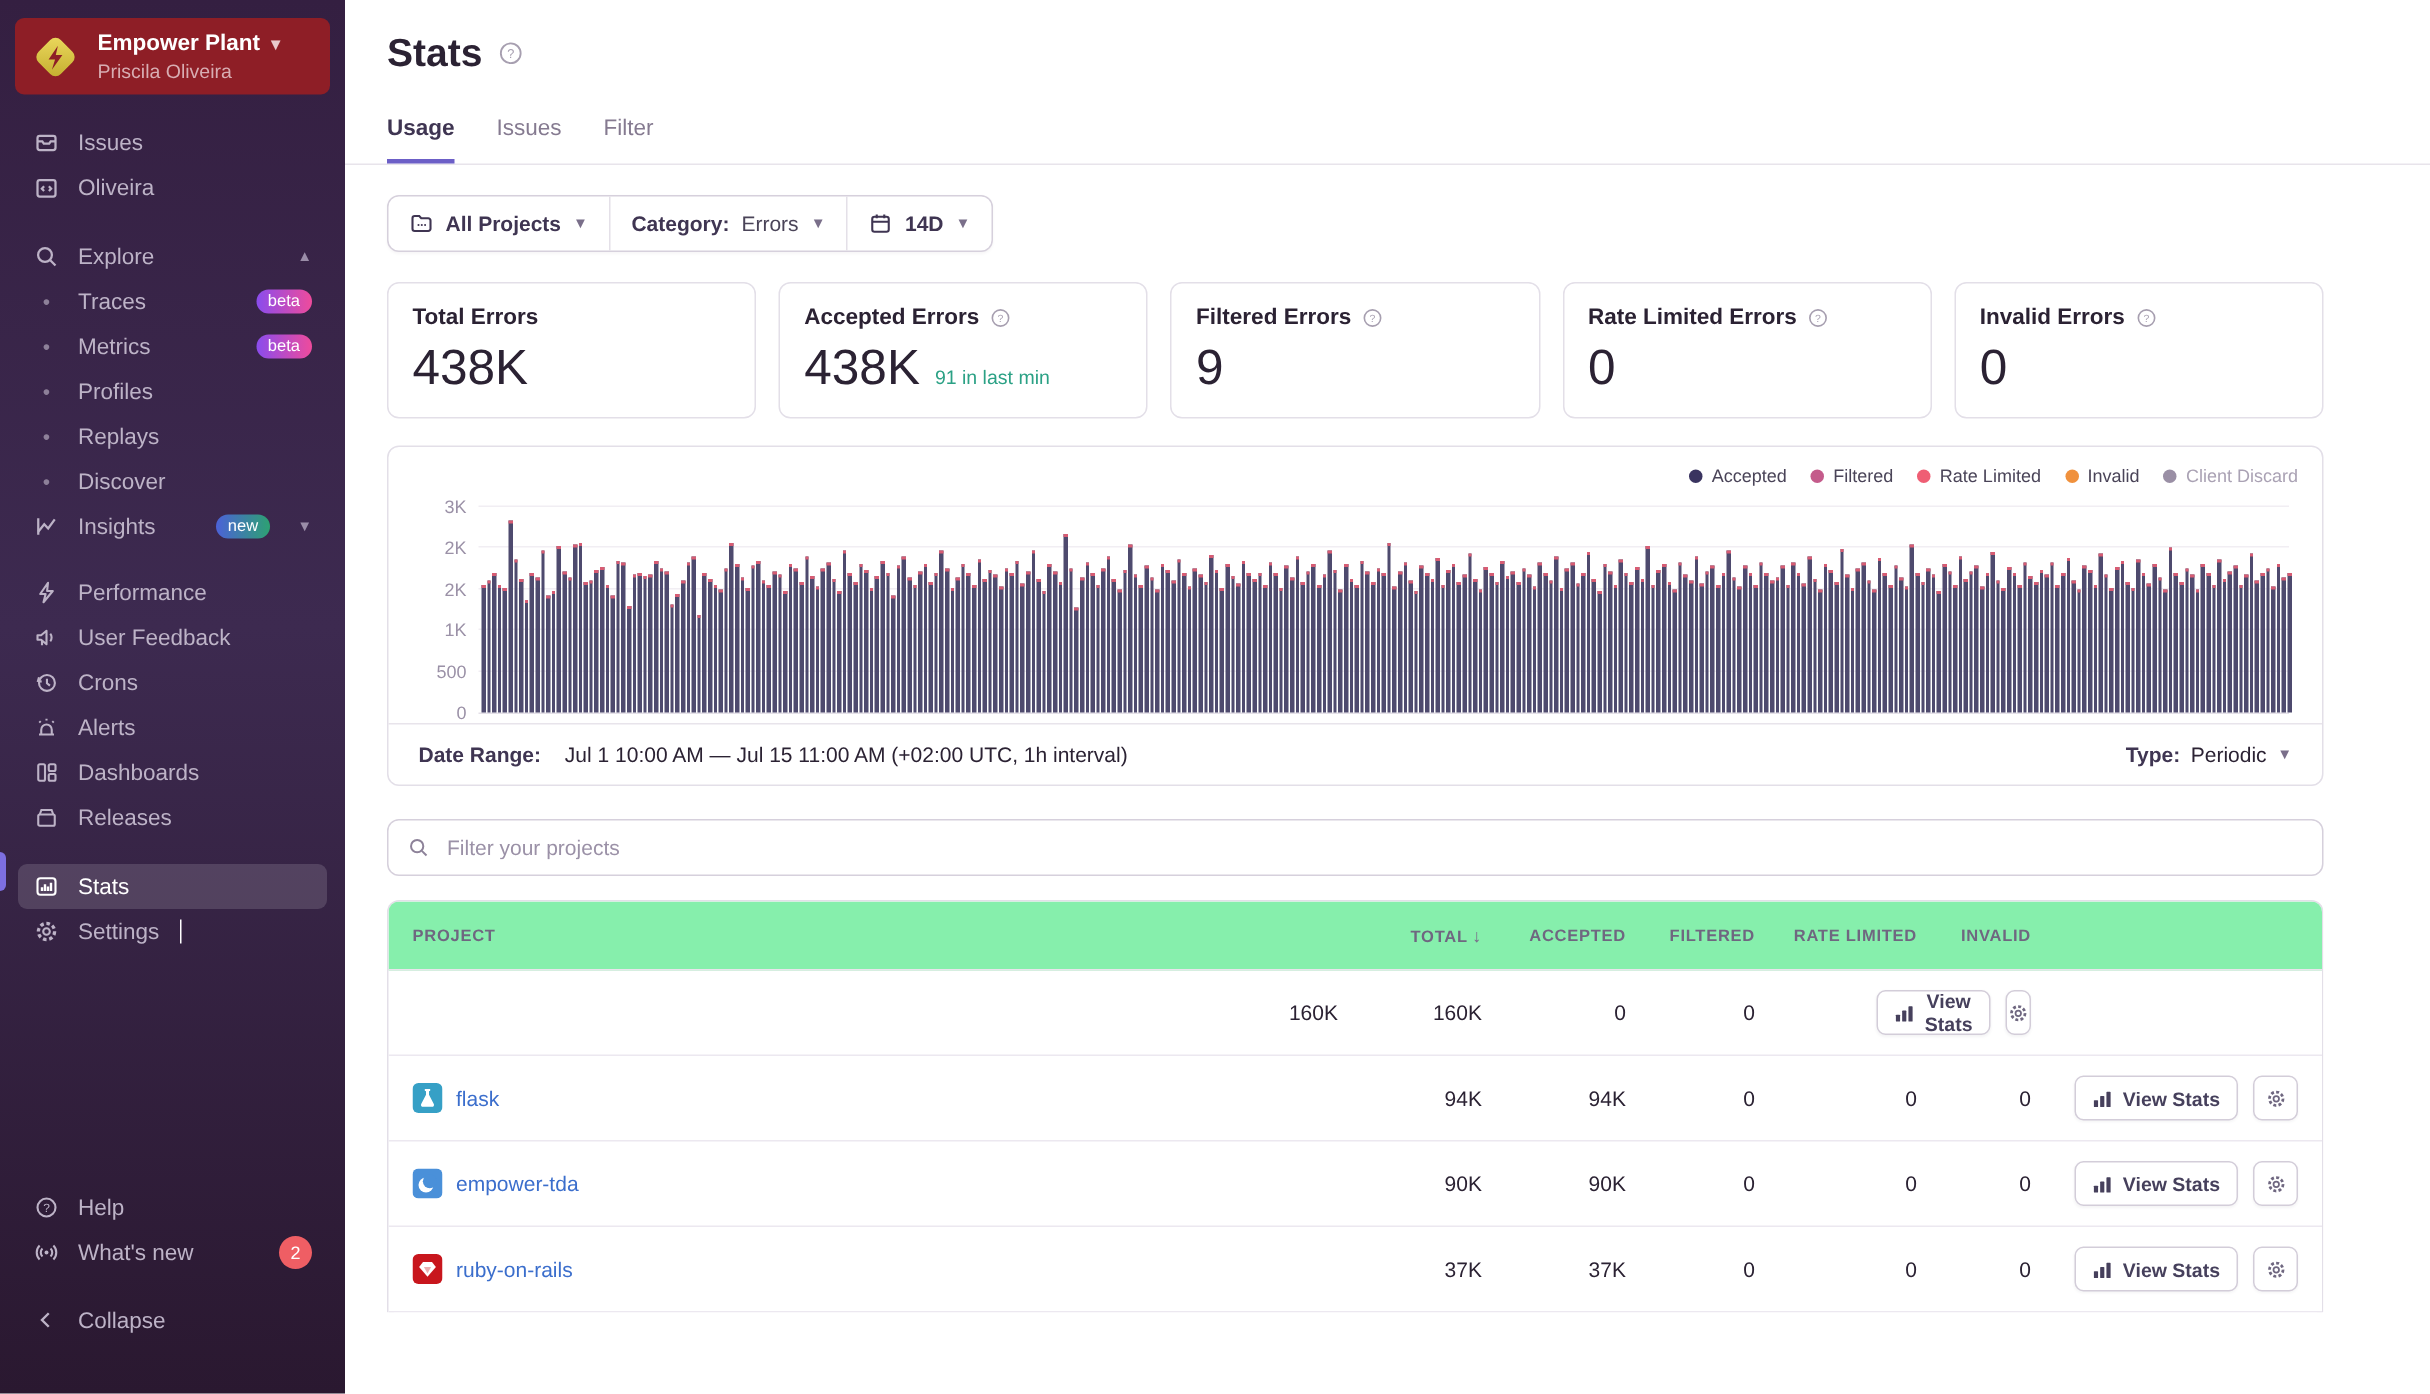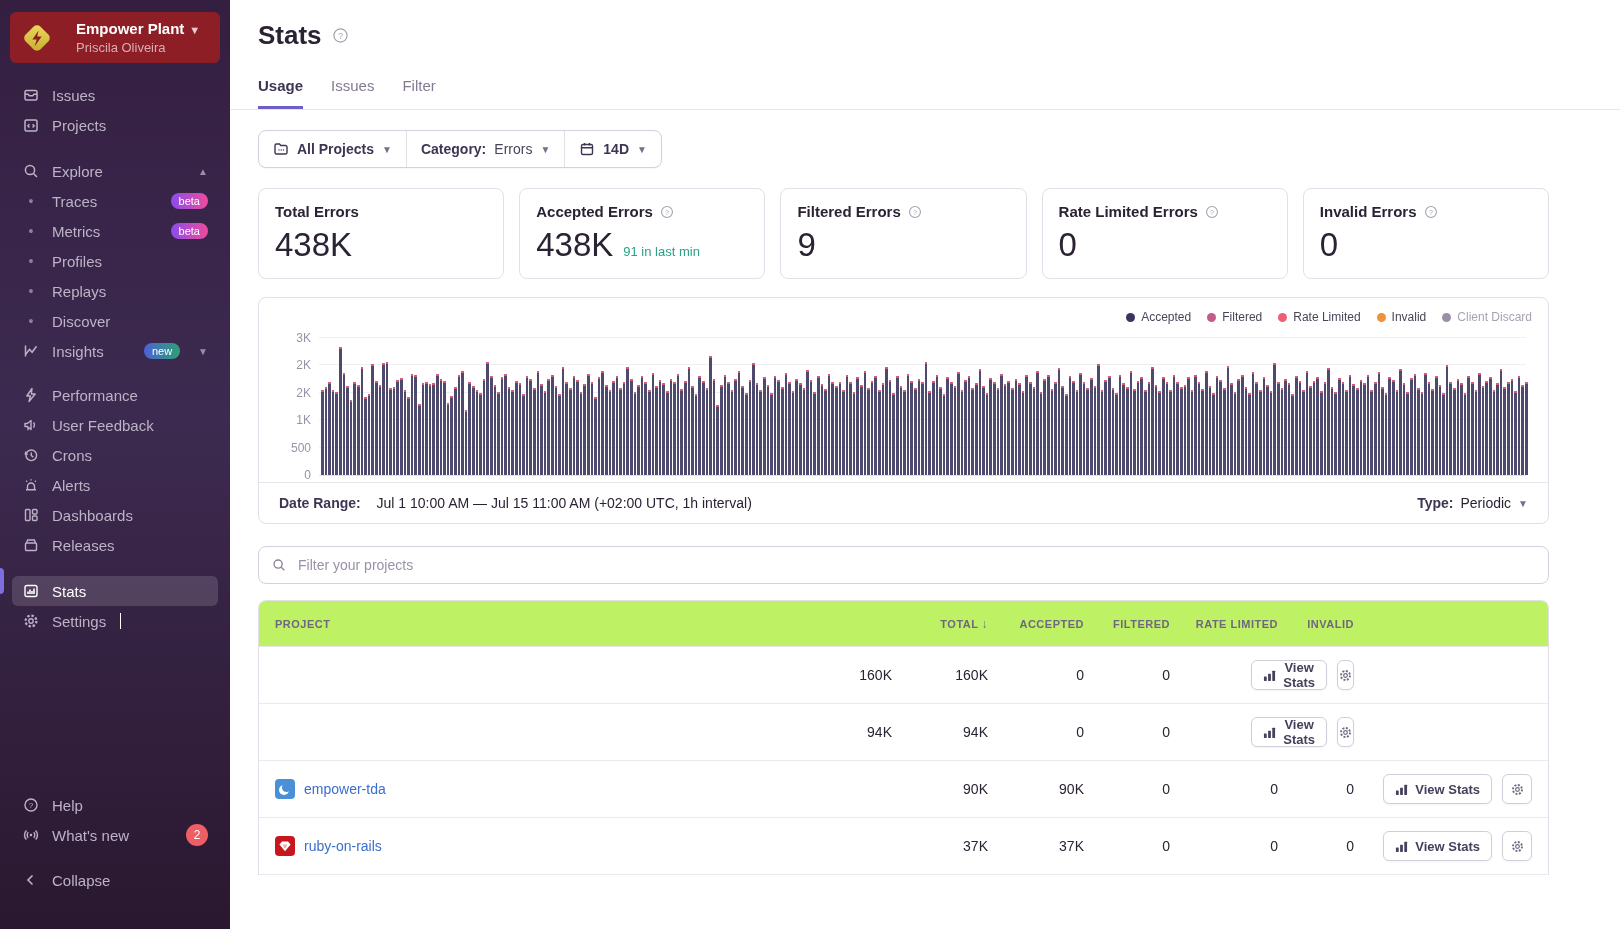--- a/index.html
+++ b/index.html
@@ -3,21 +3,21 @@
 <meta charset="utf-8">
 <style>
   * { box-sizing: border-box; }
   html,body { margin:0; padding:0; width:1620px; height:929px; overflow:hidden;
     font-family:"Liberation Sans", sans-serif; background:#fff; }
 
   
   .sidebar { position:fixed; left:0; top:0; width:230px; height:929px;
     background:linear-gradient(180deg,#341f41 0%,#3d2a50 45%,#2a1830 100%); color:#bdb3c7; }
   .org-box { margin:12px 10px 10px 10px; background:#8e1e26; border-radius:6px;
-    padding:8px 10px; display:flex; align-items:center; gap:22px; cursor:pointer; }
+    padding:8px 10px; display:flex; align-items:center; gap:11px; cursor:pointer; }
   .org-logo { width:34px; height:34px; flex:0 0 34px; }
   .org-name { color:#fff; font-weight:bold; font-size:15px; white-space:nowrap; }
   .org-chevron { color:#e9c9cc; font-size:11px; margin-left:5px; }
   .org-user { color:#d8adb2; font-size:13px; margin-top:2px; }
   .nav { padding:7px 12px 0 12px; }
   .nav-item { display:flex; align-items:center; gap:12px; height:30px; padding:0 10px;
     border-radius:6px; font-size:15px; color:#bdb3c7; cursor:pointer; position:relative; }
   .nav-item .nicon { width:18px; height:18px; flex:0 0 18px; display:flex; align-items:center; justify-content:center; }
   .nav-item.active { background:rgba(255,255,255,0.14); color:#fff; }
   .nav-item.sub { padding-left:10px; }
@@ -90,21 +90,21 @@
   .search-panel { margin-top:22px; height:38px; border:1px solid #d6d0dc; border-radius:8px;
     display:flex; align-items:center; padding:0 12px; gap:9px; background:#fff; }
   .search-panel input { border:none; outline:none; flex:1; font-size:14px; color:#2b2233;
     font-family:"Liberation Sans", sans-serif; }
   .search-panel input::placeholder { color:#9b91a7; }
 
   
   .table-panel { margin-top:16px; border:1px solid #e3dfe8; border-radius:8px 8px 0 0; border-bottom:none;
     background:#fff; overflow:hidden; }
   .trow { display:grid; grid-template-columns:1fr 96px 96px 86px 108px 76px 178px; align-items:center; }
-  .thead { background:#bef264; height:46px; border-bottom:1px solid #e9e5ec; }
+  .thead { background:#86efac; height:46px; border-bottom:1px solid #e9e5ec; }
   .th { font-size:11px; font-weight:bold; letter-spacing:0.5px; color:#6f6780; text-transform:uppercase;
     text-align:right; padding-right:16px; }
   .th.first { text-align:left; padding-left:16px; }
   .sort-arrow { color:#7a6f8a; font-size:12px; margin-left:3px; }
   .tbody-row { height:57px; border-bottom:1px solid #ece8f0; }
   .cell { font-size:14px; color:#2b2233; text-align:right; padding-right:16px; }
   .cell-project { display:flex; align-items:center; gap:9px; padding-left:16px; }
   .proj-icon { width:20px; height:20px; border-radius:4px; flex:0 0 20px; }
   .proj-link { color:#3b6ecc; font-size:14px; text-decoration:none; cursor:pointer; }
   .cell-actions { display:flex; justify-content:flex-end; align-items:center; gap:10px; padding-right:16px; }
@@ -150,21 +150,21 @@
         </span>
       <span>Issues</span>
     </div>
     <div class="nav-item">
       <span class="nicon">
           <svg width="18" height="18" viewBox="0 0 18 18" fill="none" stroke="currentColor" stroke-width="1.5">
             <rect x="3" y="4" width="12" height="11" rx="1.5"></rect>
             <path d="M7.4 8.2 5.9 9.8l1.5 1.6M10.6 8.2l1.5 1.6-1.5 1.6"></path>
           </svg>
         </span>
-      <span>Projects</span>
+      <span>Oliveira</span>
     </div>
 
     <div class="nav-gap"></div>
 
     <div class="nav-item">
       <span class="nicon">
           <svg width="18" height="18" viewBox="0 0 18 18" fill="none" stroke="currentColor" stroke-width="1.5">
             <circle cx="8" cy="8" r="4.6"></circle>
             <path d="M11.5 11.5 15 15"></path>
           </svg>
@@ -873,20 +873,29 @@
           <button class="btn btn-icon">
               <svg width="15" height="15" viewBox="0 0 18 18" fill="none" stroke="currentColor">
                 <circle cx="9" cy="9" r="2.2" stroke-width="1.4"></circle>
                 <circle cx="9" cy="9" r="5.4" stroke-width="2.2" stroke-dasharray="2.4 1.8"></circle>
               </svg>
             </button>
         </div>
       </div>
 
       <div class="trow tbody-row">
+        <div class="cell-project">
+          <span class="proj-icon">
+              <svg width="20" height="20" viewBox="0 0 20 20">
+                <rect width="20" height="20" rx="4" fill="#36a0c6"></rect>
+                <path d="M8.2 4h3.6v1.2l-0.8 0.3v2.3l3.2 6.2a1.3 1.3 0 0 1-1.2 1.9H7a1.3 1.3 0 0 1-1.2-1.9l3.2-6.2V5.5l-0.8-0.3z" fill="#fff"></path>
+              </svg>
+            </span>
+          <a class="proj-link">flask</a>
+        </div>
         <div class="cell">94K</div>
         <div class="cell">94K</div>
         <div class="cell">0</div>
         <div class="cell">0</div>
         <div class="cell">0</div>
         <div class="cell-actions">
           <button class="btn">
               <span>
                 <svg width="13" height="13" viewBox="0 0 14 14" fill="#46405c">
                   <rect x="1" y="8" width="3" height="5" rx="0.5"></rect>

